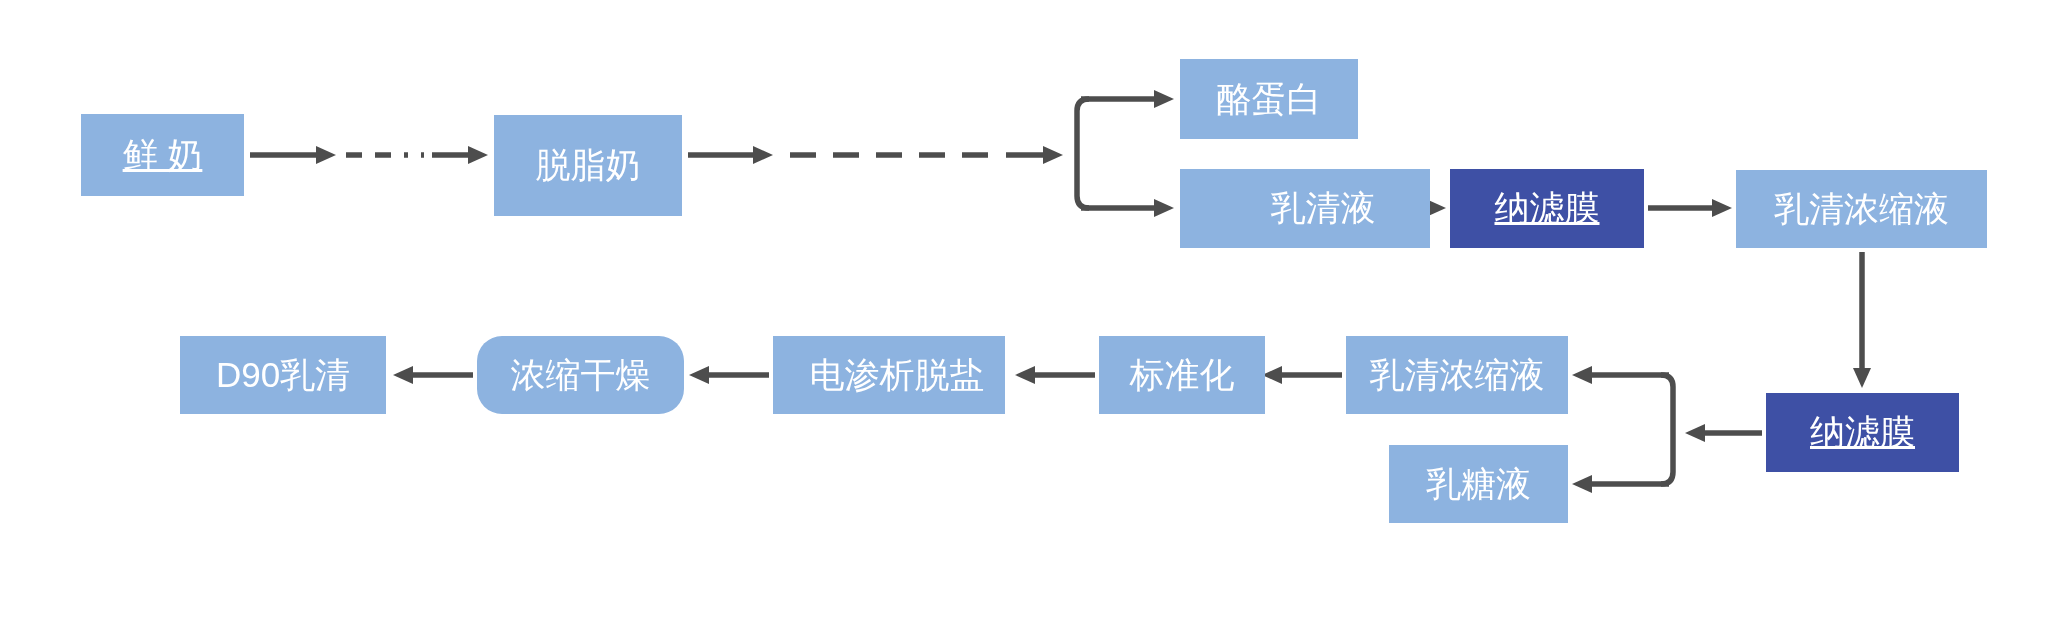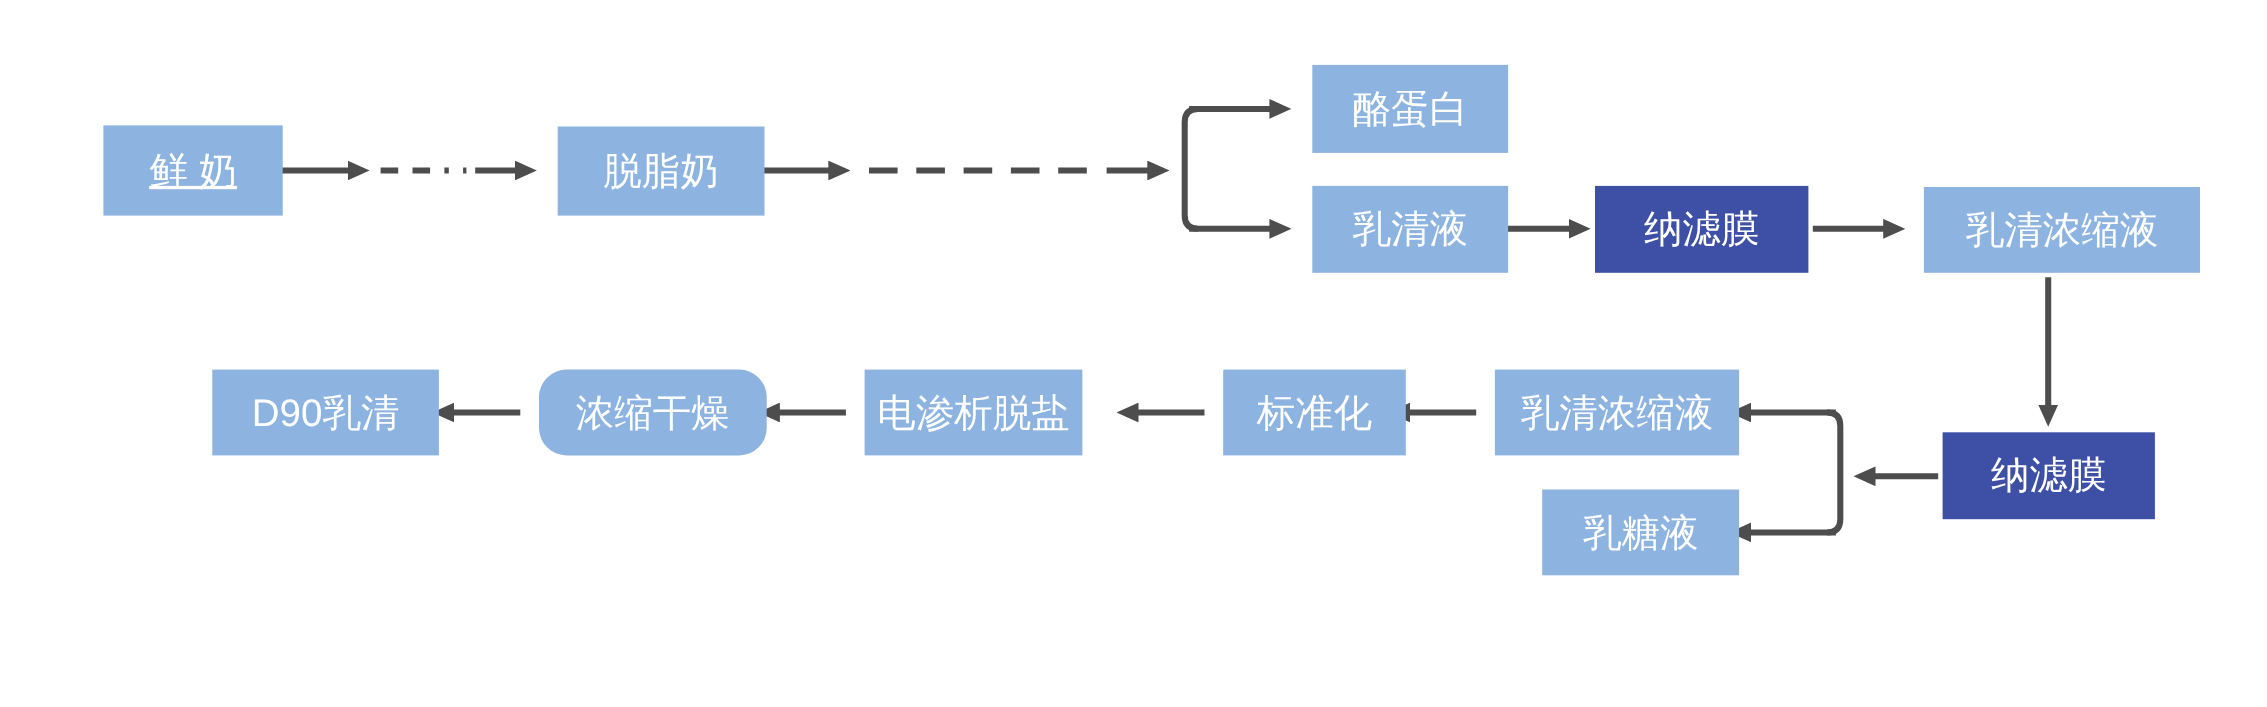--- a/index.html
+++ b/index.html
@@ -15,22 +15,22 @@
   .spine{stroke:var(--arrow);stroke-width:5.5;fill:none;}
   .arrowhead{fill:var(--arrow);}
   .node{
     position:absolute;
     display:flex;align-items:center;justify-content:center;
     color:var(--text);
     font-size:35px;
     white-space:nowrap;
     user-select:none;
   }
-  .node.light{background:var(--light);margin-left:13px;}
-  .node.dark{background:var(--dark);}
+  .node.light{background:var(--light);}
+  .node.dark{background:var(--dark);text-decoration:underline;}
 </style>
 </head>
 <body>
 
 <div class="canvas" id="canvas" style="--light: #8db3e0; --dark: #3e50a5; --arrow: #4d4d4d; --text: #ffffff; background: rgb(255, 255, 255);">
 
   <svg id="connector-layer" width="2061" height="643" viewBox="0 0 2061 643" xmlns="http://www.w3.org/2000/svg">
     <defs>
       <marker id="arw" markerUnits="userSpaceOnUse" markerWidth="20" markerHeight="18" viewBox="0 0 20 18" refX="2" refY="9" orient="auto">
         <path class="arrowhead" d="M0,0 L20,9 L0,18 Z"></path>
@@ -65,26 +65,26 @@
 
     <path class="conn" d="M 1095,375 L 1033,375" marker-end="url(#arw)"></path>
 
     <path class="conn" d="M 769,375 L 707,375" marker-end="url(#arw)"></path>
 
     <path class="conn" d="M 473,375 L 411,375" marker-end="url(#arw)"></path>
   </svg>
 
   <div id="nodes-layer">
       <div class="node light" style="left: 81px; top: 114px; width: 163px; height: 82px; text-decoration: underline;">鲜 奶</div>
-      <div class="node light" style="left: 494px; top: 115px; width: 188px; height: 81px;">脱脂奶</div>
+      <div class="node light" style="left: 494px; top: 115px; width: 188px; height: 101px;">脱脂奶</div>
       <div class="node light" style="left: 1180px; top: 59px; width: 178px; height: 80px;">酪蛋白</div>
-      <div class="node light" style="left: 1180px; top: 169px; width: 178px; height: 79px;">乳清液</div>
+      <div class="node light" style="left: 1180px; top: 169px; width: 214px; height: 79px; padding-left: 36px;">乳清液</div>
       <div class="node dark" style="left: 1450px; top: 169px; width: 194px; height: 79px;">纳滤膜</div>
       <div class="node light" style="left: 1736px; top: 170px; width: 251px; height: 78px;">乳清浓缩液</div>
       <div class="node dark" style="left: 1766px; top: 393px; width: 193px; height: 79px;">纳滤膜</div>
       <div class="node light" style="left: 1346px; top: 336px; width: 222px; height: 78px;">乳清浓缩液</div>
       <div class="node light" style="left: 1389px; top: 445px; width: 179px; height: 78px;">乳糖液</div>
       <div class="node light" style="left: 1099px; top: 336px; width: 166px; height: 78px;">标准化</div>
-      <div class="node light" style="left: 773px; top: 336px; width: 198px; height: 78px;">电渗析脱盐</div>
+      <div class="node light" style="left: 773px; top: 336px; width: 216px; height: 78px; padding-left: 16px;">电渗析脱盐</div>
       <div class="node light" style="left: 477px; top: 336px; width: 207px; height: 78px; border-radius: 25px;">浓缩干燥</div>
       <div class="node light" style="left: 180px; top: 336px; width: 206px; height: 78px; text-align: center;">D90乳清</div>
     </div>
 </div>
 
 </body></html>

